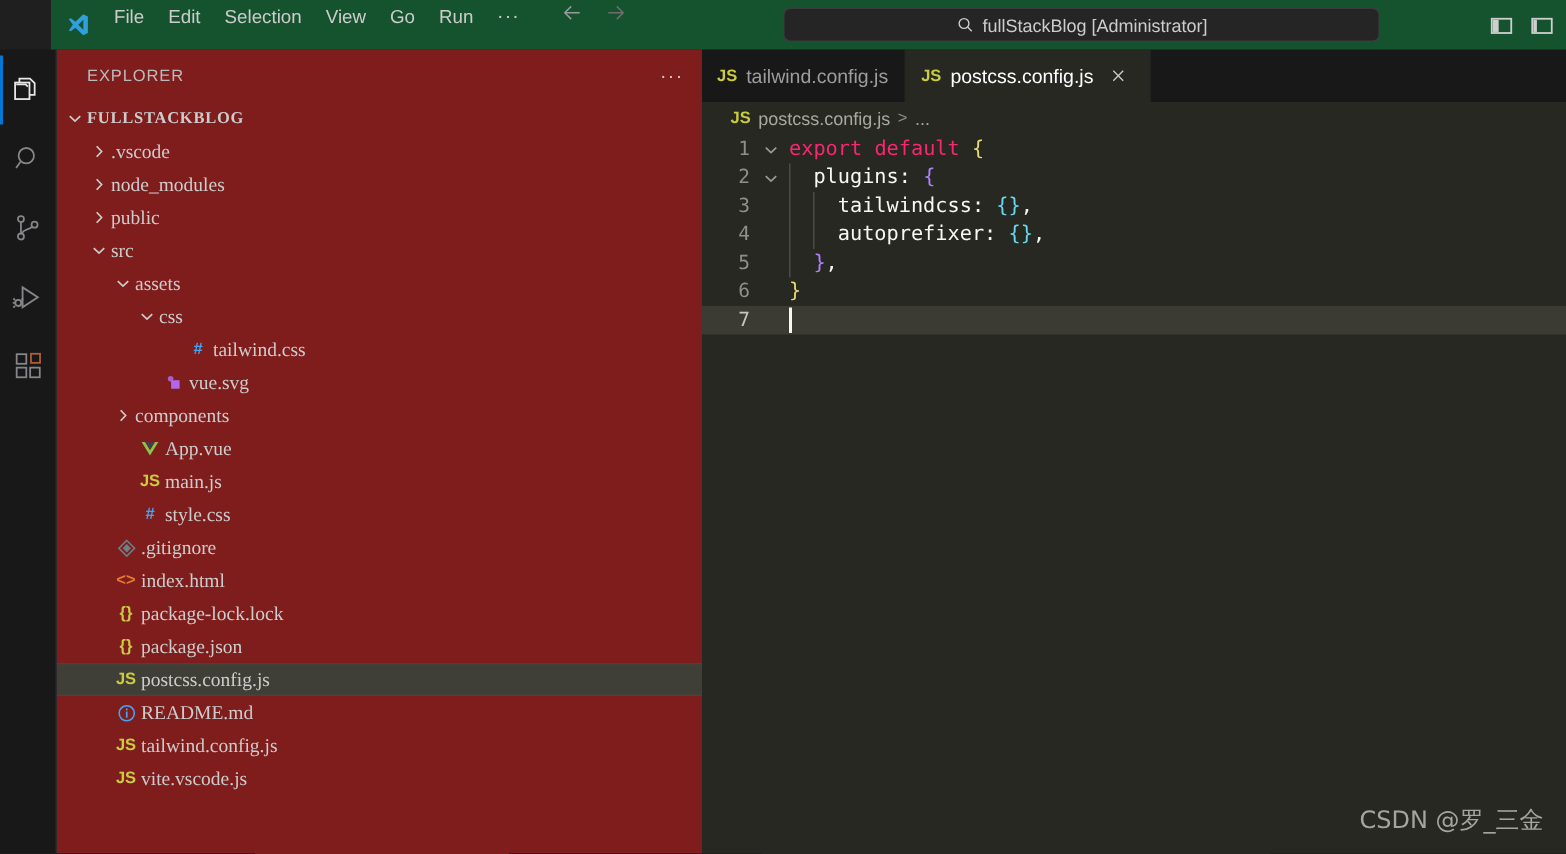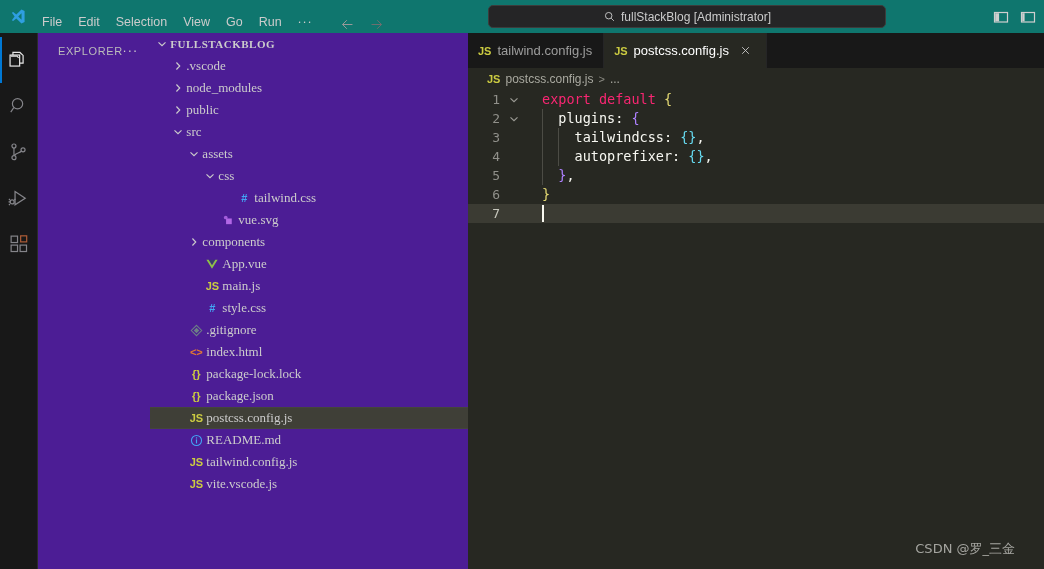--- a/index.html
+++ b/index.html
@@ -12,23 +12,24 @@
   #app {
     position: relative;
     width: 1044px; height: 569px;
     display: flex; flex-direction: column;
     background: #1f1f1f;
   }
 
   
   .titlebar {
     height: 33px; min-height: 33px;
-    background: #0f766e;
-    display: flex; align-items: flex-end;
+    background: #14532d;
+    display: flex; align-items: flex-start;
     position: relative;
+    margin-left: 34px;
   }
   .vscode-logo {
     width: 34px; height: 33px;
     display: flex; align-items: center; justify-content: center;
   }
   .menus { display: flex; align-items: center; gap: 0px; }
   .menu-item {
     color: #cccccc; font-size: 12.5px;
     padding: 3px 8px; border-radius: 3px;
     white-space: nowrap; line-height: 16px;
@@ -87,22 +88,22 @@
   }
   .act-item.active { color: #e7e7e7; }
   .act-item.active::before {
     content: ""; position: absolute; left: 0; top: 0;
     width: 2px; height: 46px; background: #0078d4;
   }
 
   
   .sidebar {
     width: 430px; min-width: 430px;
-    background: #4c1d95;
-    display: flex; 
+    background: #7f1d1d;
+    display: flex; flex-direction: column;
     overflow: hidden;
   }
   .sidebar-header {
     height: 35px; min-height: 35px;
     display: flex; align-items: center;
     padding: 0 12px 0 20px;
     justify-content: space-between;
   }
   .sidebar-title {
     font-size: 11px; color: #bbbbbb;
@@ -209,39 +210,38 @@
   .ln.current-ln { color: #c7c7bd; }
   .fold {
     width: 20px; min-width: 20px;
     display: flex; align-items: center; justify-content: center;
     color: #9b9b95;
   }
   .code-text {
     flex: 1; line-height: 19px; white-space: pre;
     color: #f8f8f2; position: relative;
     padding-left: 2px;
-    margin-left: 16px;
   }
   .tk-key { color: #f92672; }
   .tk-brace-y { color: #e6db74; }
   .tk-brace-p { color: #ae81ff; }
   .tk-brace-b { color: #66d9ef; }
   .tk-plain { color: #f8f8f2; }
   .indent-guide {
     position: absolute; top: 0; bottom: 0;
     width: 1px; background: #4c4c45;
   }
   .cursor {
     position: absolute; left: 2px; top: 1px;
     width: 2px; height: 17px; background: #f8f8f0;
   }
 
   .watermark {
-    position: absolute; right: 29px; bottom: 11px;
-    color: #a5a5a0; font-size: 13px;
+    position: absolute; right: 15px; bottom: 11px;
+    color: #a5a5a0; font-size: 16px;
     font-family: "DejaVu Sans", sans-serif;
   }
   svg { display: block; }
 </style>
 </head>
 <body>
 
 <div id="app">
 
   <div class="titlebar">

